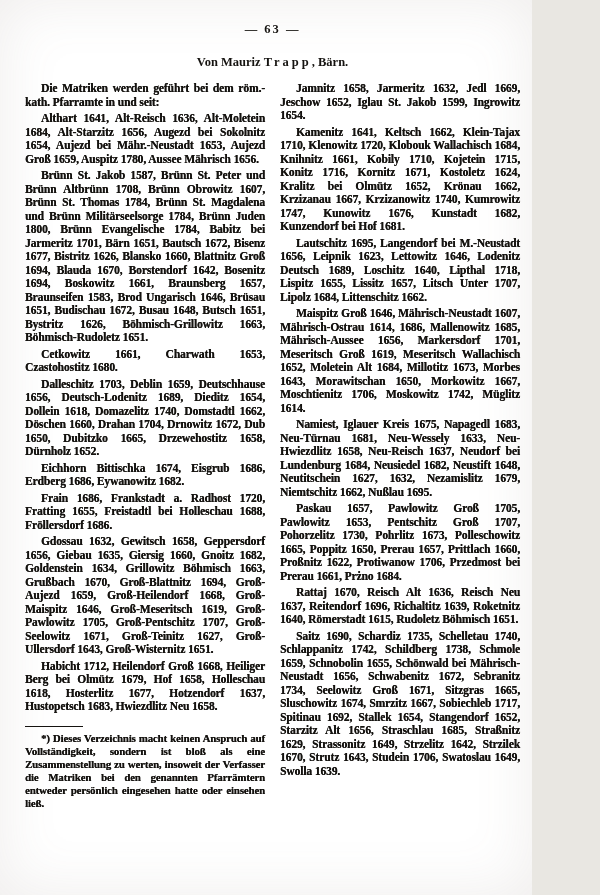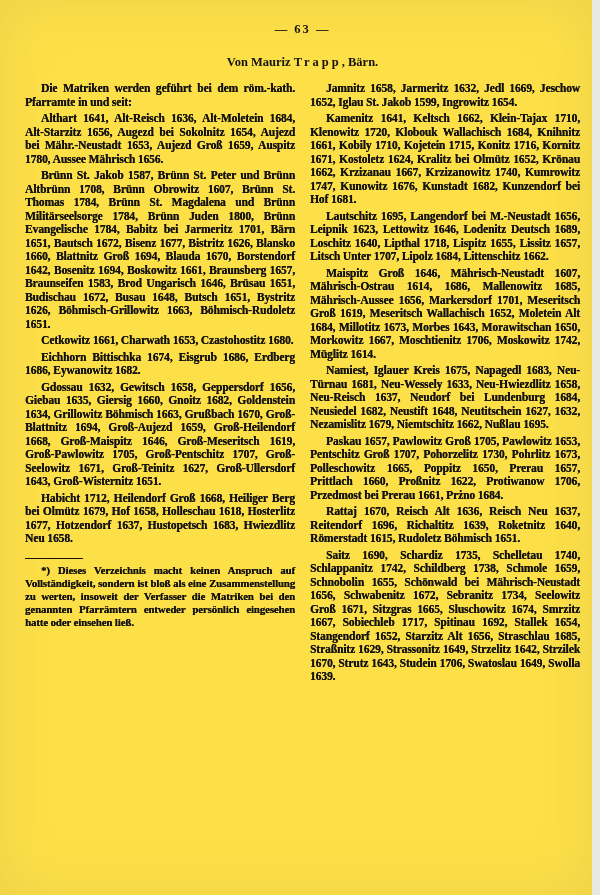--- a/index.html
+++ b/index.html
@@ -2,22 +2,22 @@
 <html lang="de"><head>
 <meta charset="utf-8">
 <style>
   html,body{margin:0;padding:0;}
   body{
     width:600px;height:895px;overflow:hidden;
     background:#e9e7e2;
     font-family:"Liberation Serif", serif;
   }
   .page{
-    position:relative;width:592px;height:895px;overflow:hidden;
-    background:#fde047;
+    position:relative;width:532px;height:895px;overflow:hidden;
+    background:#ffffff;
     box-shadow:inset 0 0 60px rgba(120,110,95,0.12);
     color:#151310;
     box-sizing:border-box;
     padding:22px 12px 0 25px;
   }
   .pagenum{
     text-align:center;
     font-size:12.5px;font-weight:bold;letter-spacing:2px;
     margin:0 0 18px 0;
   }
@@ -75,21 +75,23 @@
   <p class="byline"><span>Von Mauriz </span><span class="spaced">Trapp</span><span>, Bärn.</span></p>
 
   <div class="cols">
 
     <div class="col">
       <p>Die Matriken werden geführt bei dem röm.-kath. Pfarramte in und seit:</p>
       <div>
           <p>Althart 1641, Alt-Reisch 1636, Alt-Moletein 1684, Alt-Starzitz 1656, Augezd bei Sokolnitz 1654, Aujezd bei Mähr.-Neustadt 1653, Aujezd Groß 1659, Auspitz 1780, Aussee Mährisch 1656.</p>
           <p>Brünn St. Jakob 1587, Brünn St. Peter und Brünn Altbrünn 1708, Brünn Obrowitz 1607, Brünn St. Thomas 1784, Brünn St. Magdalena und Brünn Militärseelsorge 1784, Brünn Juden 1800, Brünn Evangelische 1784, Babitz bei Jarmeritz 1701, Bärn 1651, Bautsch 1672, Bisenz 1677, Bistritz 1626, Blansko 1660, Blattnitz Groß 1694, Blauda 1670, Borstendorf 1642, Bosenitz 1694, Boskowitz 1661, Braunsberg 1657, Braunseifen 1583, Brod Ungarisch 1646, Brüsau 1651, Budischau 1672, Busau 1648, Butsch 1651, Bystritz 1626, Böhmisch-Grillowitz 1663, Böhmisch-Rudoletz 1651.</p>
           <p>Cetkowitz 1661, Charwath 1653, Czastohostitz 1680.</p>
+          <p>Dalleschitz 1703, Deblin 1659, Deutschhause 1656, Deutsch-Lodenitz 1689, Dieditz 1654, Dollein 1618, Domazelitz 1740, Domstadtl 1662, Döschen 1660, Drahan 1704, Drnowitz 1672, Dub 1650, Dubitzko 1665, Drzewehostitz 1658, Dürnholz 1652.</p>
           <p>Eichhorn Bittischka 1674, Eisgrub 1686, Erdberg 1686, Eywanowitz 1682.</p>
+          <p>Frain 1686, Frankstadt a. Radhost 1720, Fratting 1655, Freistadtl bei Holleschau 1688, Fröllersdorf 1686.</p>
           <p>Gdossau 1632, Gewitsch 1658, Geppersdorf 1656, Giebau 1635, Giersig 1660, Gnoitz 1682, Goldenstein 1634, Grillowitz Böhmisch 1663, Grußbach 1670, Groß-Blattnitz 1694, Groß-Aujezd 1659, Groß-Heilendorf 1668, Groß-Maispitz 1646, Groß-Meseritsch 1619, Groß-Pawlowitz 1705, Groß-Pentschitz 1707, Groß-Seelowitz 1671, Groß-Teinitz 1627, Groß-Ullersdorf 1643, Groß-Wisternitz 1651.</p>
           <p>Habicht 1712, Heilendorf Groß 1668, Heiliger Berg bei Olmütz 1679, Hof 1658, Holleschau 1618, Hosterlitz 1677, Hotzendorf 1637, Hustopetsch 1683, Hwiezdlitz Neu 1658.</p>
         </div>
       <hr class="footnote-sep">
       <p class="footnote">*) Dieses Verzeichnis macht keinen Anspruch auf Vollständigkeit, sondern ist bloß als eine Zusammenstellung zu werten, insoweit der Verfasser die Matriken bei den genannten Pfarrämtern entweder persönlich eingesehen hatte oder einsehen ließ.</p>
     </div>
 
     <div class="col">
       <div>
           <p>Jamnitz 1658, Jarmeritz 1632, Jedl 1669, Jeschow 1652, Iglau St. Jakob 1599, Ingrowitz 1654.</p>

